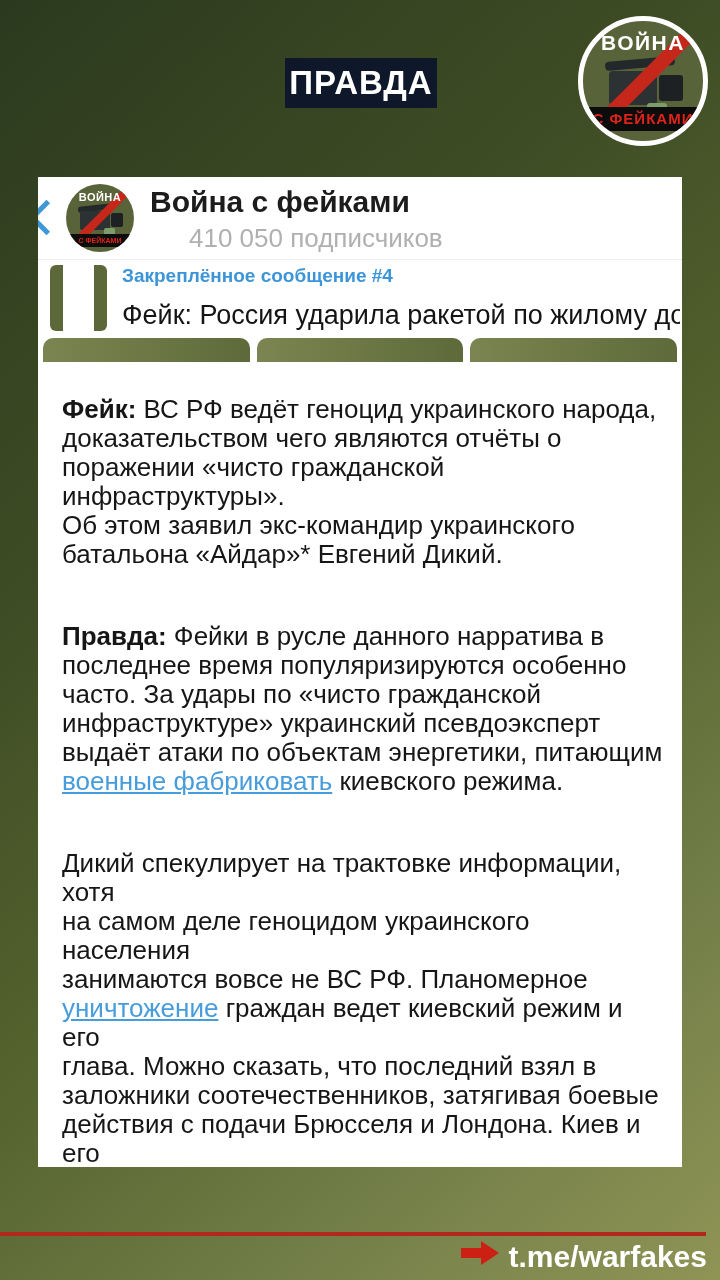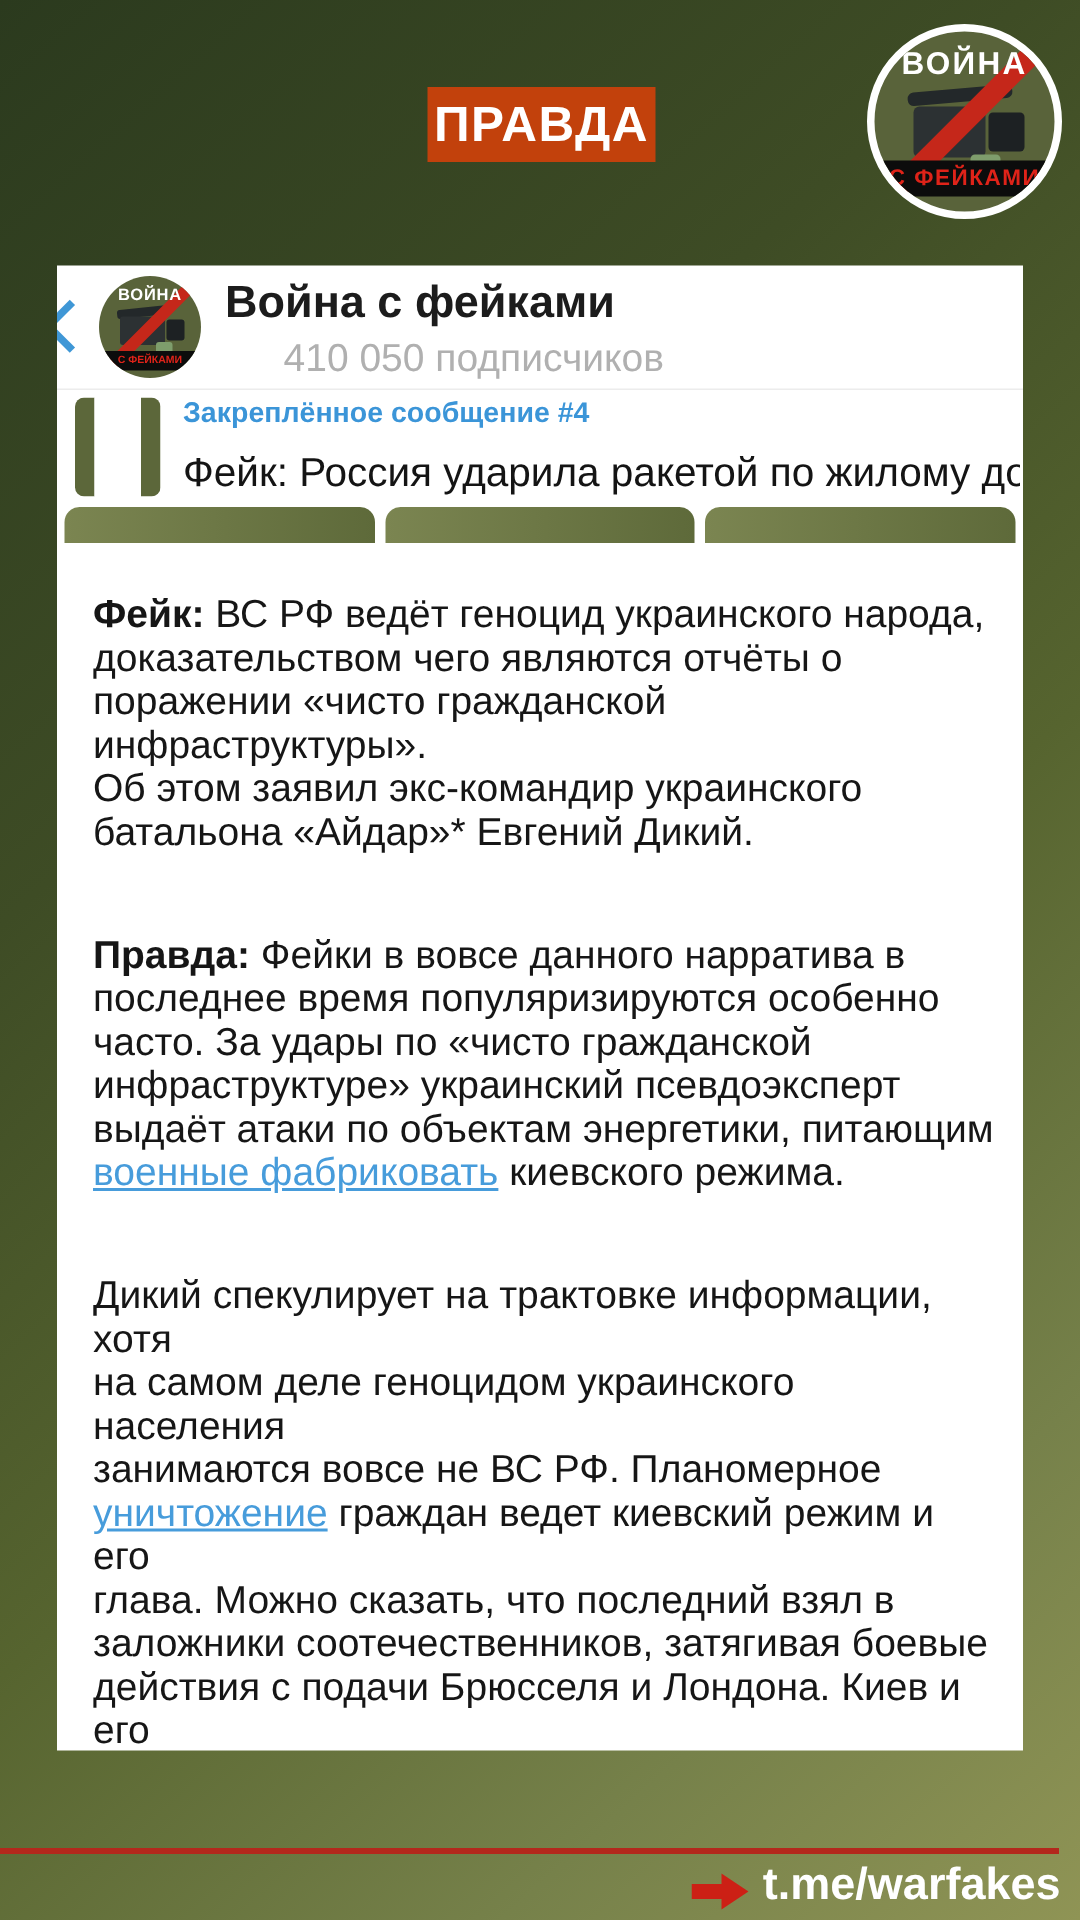--- a/index.html
+++ b/index.html
@@ -7,21 +7,21 @@
     width:720px;height:1280px;overflow:hidden;
     font-family:"Liberation Sans","DejaVu Sans",sans-serif;
     position:relative;
     background:linear-gradient(138deg,#2b3a1e 0%,#3e4c25 32%,#56642f 58%,#76814a 82%,#8f9455 100%);
   }
   .abs{position:absolute;}
 
   
   .truth-badge{
     left:285px;top:58px;width:152px;height:50px;
-    background:#c2410c;color:#ffffff;font-weight:bold;font-size:33px;
+    background:#0f172a;color:#ffffff;font-weight:bold;font-size:33px;
     line-height:50px;text-align:center;letter-spacing:1px;
   }
 
   
   .logo{
     left:578px;top:16px;width:130px;height:130px;border-radius:50%;
     border:5px solid #ffffff;background:#59633a;overflow:hidden;box-sizing:border-box;
   }
   .logo .mic{position:absolute;left:22px;top:38px;width:70px;height:9px;background:#23282a;border-radius:4px;transform:rotate(-5deg);}
   .logo .cam-body{position:absolute;left:26px;top:50px;width:48px;height:34px;background:#2c3133;border-radius:4px;}
@@ -61,21 +61,21 @@
   .chip{flex:1;border-radius:10px 10px 0 0;background:linear-gradient(90deg,#7b8551,#5e6a3a);}
 
   .message{padding:4px 18px 0 24px;font-size:26px;line-height:29px;color:#161616;white-space:pre-line;}
   .message p{margin:0;}
   .message p + p{margin-top:24px;}
   .message b{font-weight:bold;}
   .message a{color:#479cdb;text-decoration:underline;cursor:pointer;}
 
   
   .footer-line{left:0;top:1232px;width:706px;height:4px;background:#b3281c;}
-  .footer{top:1240px;right:13px;display:flex;align-items:flex-end;gap:10px;}
+  .footer{top:1240px;right:13px;display:flex;align-items:flex-start;gap:10px;}
   .footer-url{color:#ffffff;font-weight:bold;font-size:30px;}
 </style>
 </head>
 <body>
 
 <div class="abs truth-badge">ПРАВДА</div>
 
 <div class="abs logo">
   <span class="mic"></span>
   <span class="cam-body"></span>
@@ -118,21 +118,21 @@
     <span class="chip"></span>
     <span class="chip"></span>
   </div>
 
   <div class="message">
     <p><b>Фейк:</b><span> ВС РФ ведёт геноцид украинского народа,
 доказательством чего являются отчёты о
 поражении «чисто гражданской инфраструктуры».
 Об этом заявил экс-командир украинского
 батальона «Айдар»* Евгений Дикий.</span></p>
-    <p><b>Правда:</b><span> Фейки в вовсе данного нарратива в
+    <p><b>Правда:</b><span> Фейки в русле данного нарратива в
 последнее время популяризируются особенно
 часто. За удары по «чисто гражданской
 инфраструктуре» украинский псевдоэксперт
 выдаёт атаки по объектам энергетики, питающим
 </span><a>военные фабриковать</a><span> киевского режима.</span></p>
     <p><span>Дикий спекулирует на трактовке информации, хотя
 на самом деле геноцидом украинского населения
 занимаются вовсе не ВС РФ. Планомерное
 </span><a>уничтожение</a><span> граждан ведет киевский режим и его
 глава. Можно сказать, что последний взял в

